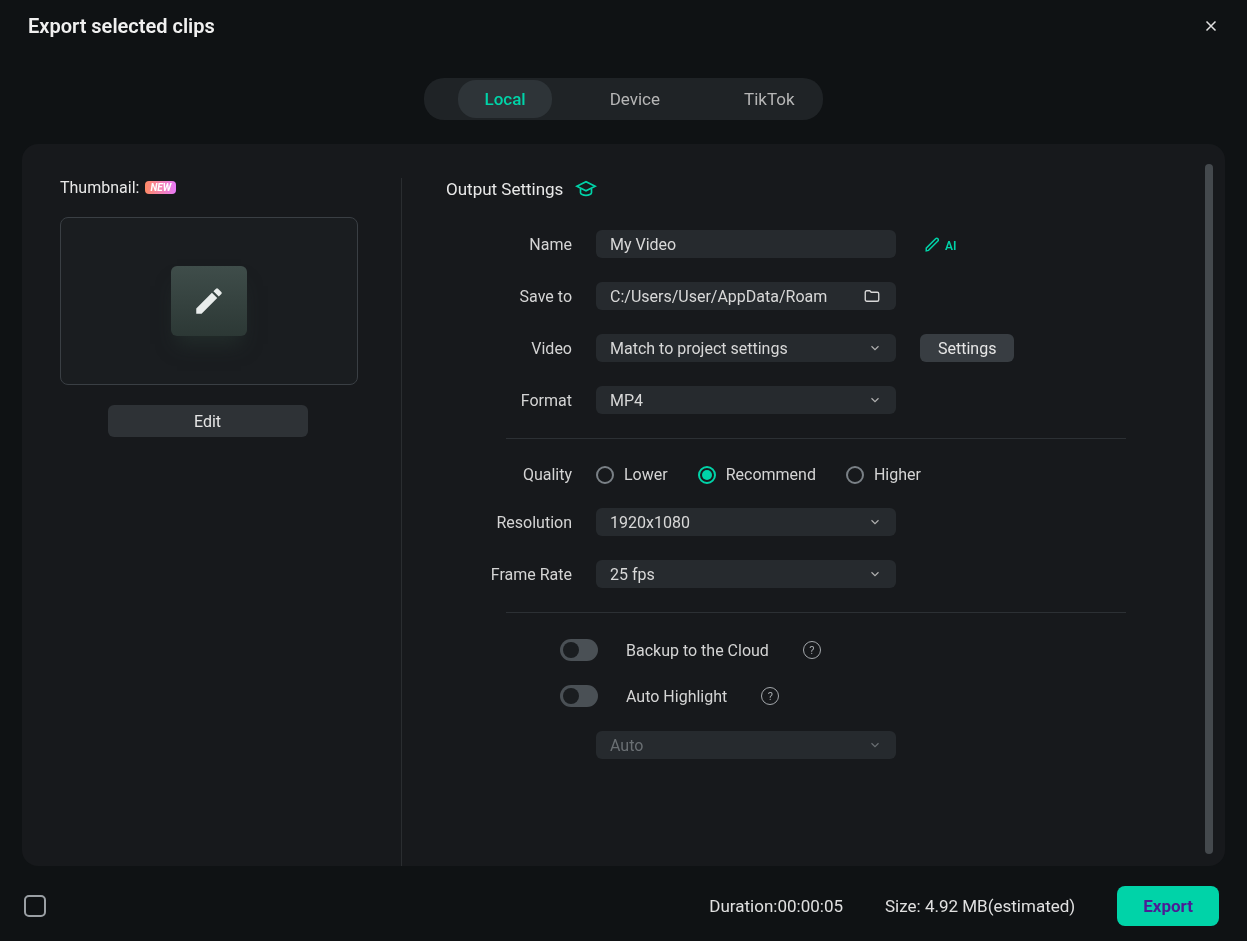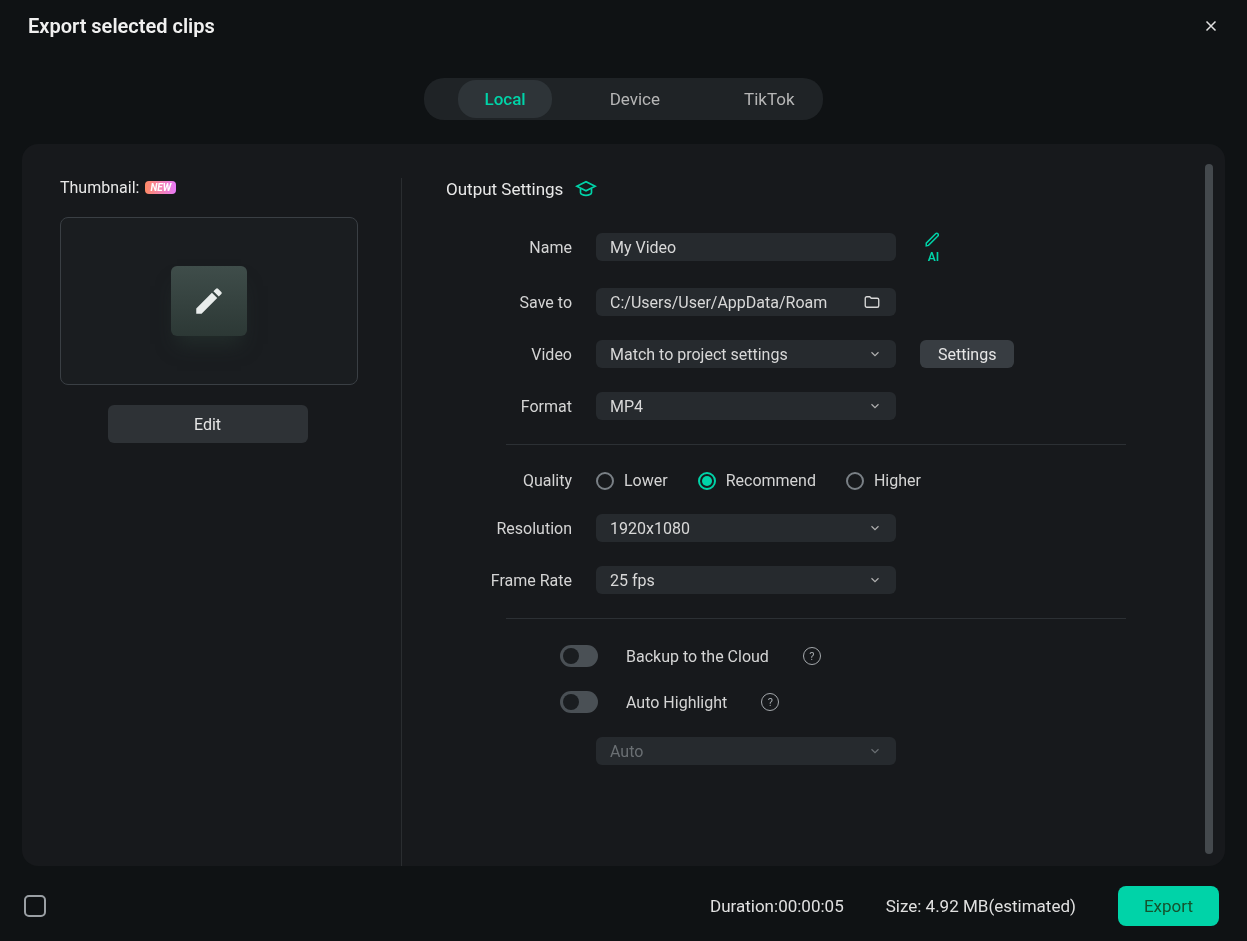--- a/index.html
+++ b/index.html
@@ -53,39 +53,39 @@
 .thumb-box {
   width: 298px; height: 168px; border:1px solid #3a3f44; border-radius: 8px;
   display:flex; align-items:center; justify-content:center; background:#1a1d20;
 }
 .thumb-inner {
   width:76px; height:70px; background: linear-gradient(#3f4d4a, #2c3835);
   border-radius:6px; display:flex; align-items:center; justify-content:center;
   box-shadow: 0 14px 18px -6px rgba(40,55,50,.6);
 }
 .edit-btn {
-  width: 200px; height: 38px; margin:20px auto 0; display:flex;
+  width: 200px; height: 32px; margin:20px auto 0; display:flex;
   align-items:center; justify-content:center; background:#2e3236;
   border-radius: 6px; cursor:pointer; color:#e6e6e6;
 }
 .right-col { flex:1; padding-left: 44px; padding-right: 40px; }
 .section-title { display:flex; align-items:center; gap:12px; margin-bottom: 30px; }
 .section-title span { font-size: 17px; color:#e8e8e8; }
 .row {
   display:flex; align-items:center; margin-bottom: 24px;
 }
 .row-label { width: 150px; text-align:right; padding-right: 24px; color:#d4d4d4; font-size:16px; }
 .field {
   flex:1; max-width: 300px; height: 28px; background:#262a2e; border-radius: 6px;
   display:flex; align-items:center; padding: 0 14px; position:relative;
   color:#d8d8d8; justify-content:space-between;
 }
 .field.disabled { color:#6a6f73; }
 .chev { margin-left:auto; color:#b0b0b0; display:flex; }
-.ai-btn { margin-left: 28px; color:#00d3a8; display:flex; align-items:center; gap:2px; cursor:pointer;flex-direction:column; }
+.ai-btn { margin-left: 28px; color:#00d3a8; display:flex; align-items:flex-end; gap:2px; cursor:pointer; }
 .ai-text { font-size:12px; font-weight:600; margin-left:1px; }
 .folder-icon { margin-left:auto; color:#d8d8d8; display:flex; cursor:pointer; }
 .settings-btn {
   margin-left: 24px; height:28px; padding:0 18px; background:#383d42;
   border-radius:6px; display:flex; align-items:center; cursor:pointer; color:#e6e6e6;
 }
 .divider { height:1px; background:#2c3034; margin: 10px 0 26px 60px; max-width:620px; }
 .radio-group { display:flex; gap:30px; align-items:center; }
 .radio { display:flex; align-items:center; gap:10px; cursor:pointer; color:#d4d4d4; }
 .rcircle {
@@ -113,22 +113,22 @@
   display:flex; align-items:center; padding: 20px 28px 0 24px;
 }
 .checkbox {
   width:22px; height:22px; border:2px solid #9a9fa4; border-radius:5px;
   margin-right: 14px; cursor:pointer;
 }
 .footer-label { color:#e0e0e0; font-size:17px; }
 .footer-right { margin-left:auto; display:flex; align-items:center; gap:42px; }
 .meta { color:#e0e0e0; font-size:17px; }
 .export-btn {
-  background:#00d3a8; color:#14532d; padding: 10px 26px; border-radius:8px;
-  font-weight:400; cursor:pointer; font-size:17px;
+  background:#00d3a8; color:#4c1d95; padding: 10px 26px; border-radius:8px;
+  font-weight:700; cursor:pointer; font-size:17px;
 }
 .save-text { white-space:nowrap; overflow:hidden; text-overflow:clip; flex:1; }
 </style>
 </head>
 <body>
 
 <div class="header">
   <h1>Export selected clips</h1>
   <div class="close-btn">
     <svg width="18" height="18" viewBox="0 0 24 24" fill="none" stroke="currentColor" stroke-width="2">

